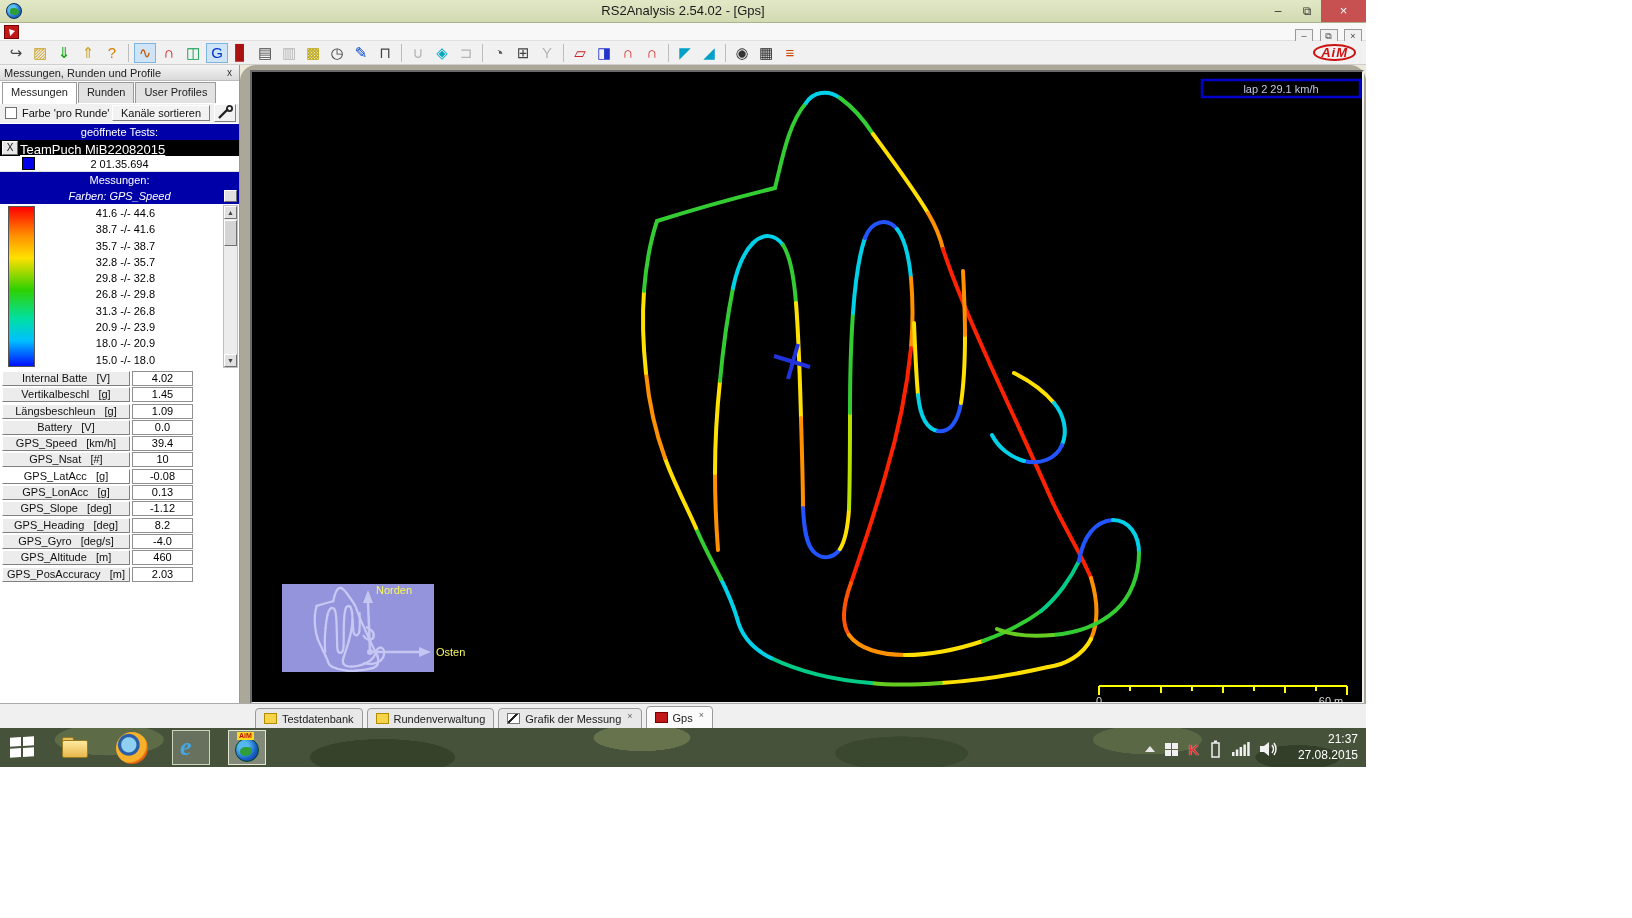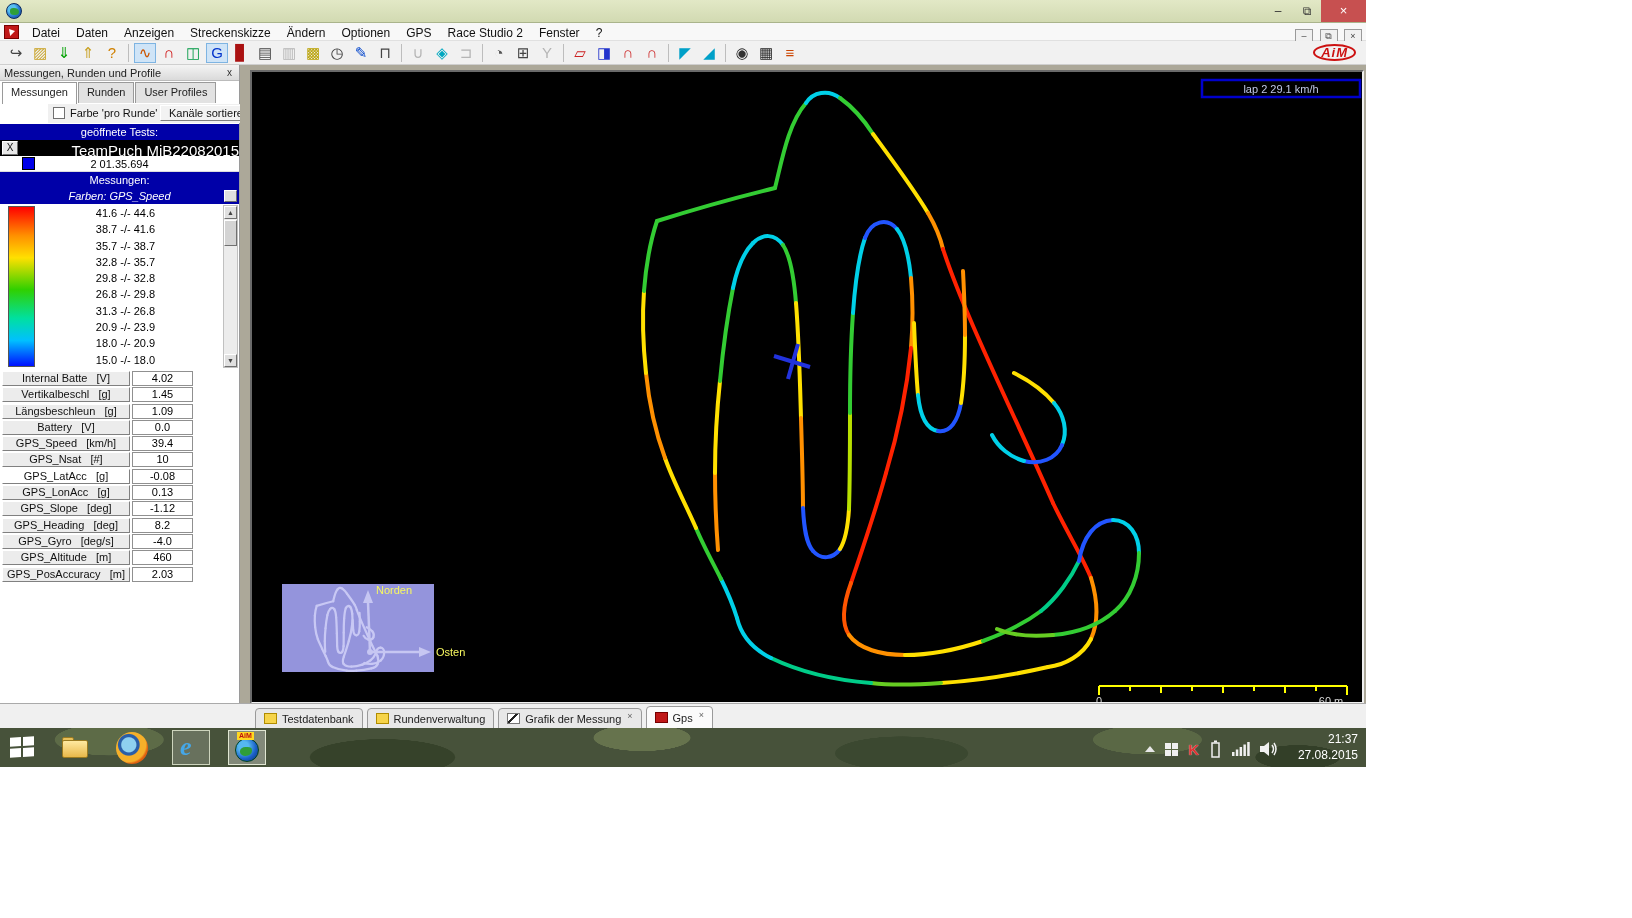--- a/index.html
+++ b/index.html
@@ -40,30 +40,30 @@
      border:2px solid #cc1111; border-radius:50%; padding:0 6px; line-height:13px; letter-spacing:1px; }
 
   
   .panel { position:absolute; left:0; top:65px; width:240px; height:638px; background:#ffffff; border-right:1px solid #9a9a9a; }
   .panel-title { position:absolute; left:0; top:0; width:100%; height:16px; background:linear-gradient(#f4f4f4,#dadada);
      border-bottom:1px solid #bbb; font-size:11px; padding:2px 4px; color:#222; }
   .panel-close { position:absolute; right:3px; top:2px; width:13px; height:12px; font-size:10px; line-height:11px; text-align:center; color:#333; }
   .ptabs { position:absolute; left:2px; top:17px; height:21px; display:flex; }
   .ptab { font-size:11px; padding:3px 8px 0 8px; height:21px; background:#e2e2e2; border:1px solid #9a9a9a; border-bottom:none; margin-right:1px; color:#222; }
   .ptab.active { background:#fff; height:22px; font-size:11px; position:relative; z-index:2; }
-  .pctrl { position:absolute; left:0; top:39px; width:100%; height:19px; background:#f0f0f0;margin-left:48px; }
+  .pctrl { position:absolute; left:0; top:39px; width:100%; height:19px; background:#f0f0f0; }
   .pcheck { position:absolute; left:5px; top:3px; width:12px; height:12px; background:#fff; border:1px solid #707070; }
   .pcheck-label { position:absolute; left:22px; top:3px; font-size:11px; color:#111; }
   .sort-btn { position:absolute; left:112px; top:1px; width:98px; height:16px; background:#f2f2f2; border:1px solid; border-color:#fff #808080 #808080 #fff; font-size:11px; text-align:center; line-height:14px; color:#111; }
   .wrench-btn { position:absolute; right:3px; top:0px; width:22px; height:18px; background:#f2f2f2; border:1px solid; border-color:#fff #808080 #808080 #fff; }
 
   .hdr-navy { position:absolute; left:0; width:100%; height:16px; background:#0000a8; color:#fff; font-size:11px; text-align:center; padding-top:2px; }
   .row-test { position:absolute; left:0; top:75px; width:100%; height:16px; background:#000; }
   .xbtn { position:absolute; left:2px; top:1px; width:16px; height:14px; background:#e8e8e8; border:1px solid; border-color:#fff #707070 #707070 #fff; font-size:10px; text-align:center; line-height:12px; color:#111; }
-  .test-name { position:absolute; left:20px; right:0; top:2px; color:#fff; font-size:15px; text-align:right;text-decoration:underline; }
+  .test-name { position:absolute; left:20px; right:0; top:2px; color:#fff; font-size:13px; text-align:left;text-decoration:underline; }
   .row-lap { position:absolute; left:0; top:91px; width:100%; height:16px; background:#fff; border-bottom:1px solid #ddd; }
   .lap-square { position:absolute; left:22px; top:1px; width:13px; height:13px; background:#0000e8; border:1px solid #000; }
   .lap-time { position:absolute; left:0; right:0; top:2px; font-size:11px; color:#000; text-align:center; }
   .farben-btn { position:absolute; right:2px; top:2px; width:13px; height:12px; background:#e0e0e0; border:1px solid; border-color:#fff #707070 #707070 #fff; }
 
   .color-area { position:absolute; left:0; top:140px; width:100%; height:164px; background:#fff; }
   .color-strip { position:absolute; left:8px; top:1px; width:27px; height:161px;
      background:linear-gradient(#ff0000, #ff9000 18%, #ffe000 32%, #30d000 52%, #00e0a0 70%, #00c0ff 84%, #0010ff 100%); border:1px solid #555; }
   .color-rows { position:absolute; left:40px; top:0; right:28px; }
   .color-row { height:16.3px; font-size:11px; color:#000; text-align:center; padding-top:2px; }
@@ -72,21 +72,21 @@
   .vs-up { top:0; } .vs-down { bottom:0; }
   .vs-thumb { position:absolute; left:0; top:14px; width:13px; height:26px; background:#d4d4d4; border:1px solid; border-color:#fff #707070 #707070 #fff; }
 
   .ch-table { position:absolute; left:2px; top:306px; width:192px; }
   .ch-row { height:16.3px; position:relative; }
   .ch-label { position:absolute; left:0; top:0; width:128px; height:15px; background:#ececec; border:1px solid; border-color:#fff #808080 #808080 #fff; font-size:11px; text-align:center; line-height:13px; color:#111; white-space:pre; overflow:hidden; }
   .ch-row.active .ch-label { background:#ffffff; }
   .ch-val { position:absolute; left:130px; top:0; width:61px; height:15px; background:#fff; border:1px solid #909090; font-size:11px; text-align:center; line-height:13px; color:#000; }
 
   
-  .mdi { position:absolute; left:240px; top:65px; width:1126px; height:663px; background:#aca899; }
+  .mdi { position:absolute; left:240px; top:65px; width:1126px; height:663px; background:#aca899;border-radius:16px; }
   .gpswrap { position:absolute; left:10px; top:5px; width:1114px; height:634px; border:2px solid; border-color:#6a6a6a #f0f0f0 #f0f0f0 #6a6a6a; background:#000; }
   svg.gps { display:block; background:#000; }
 
   
   .tabbar { position:absolute; left:0; top:703px; width:1366px; height:25px; background:#f0f0f0; border-top:1px solid #aaa; }
   .btabs { position:absolute; left:255px; top:2px; display:flex; align-items:flex-end; }
   .btab { display:flex; align-items:center; height:21px; background:#e8e8e8; border:1px solid #9a9a9a; border-radius:4px 4px 0 0; padding:0 8px; margin-right:4px; font-size:11px; color:#222; }
   .btab.active { background:#fbfbfb; height:23px; }
   .btab-ic { width:13px; height:11px; margin-right:5px; background:#f6d44a; border:1px solid #b08c00; }
   .btab[data-icon="pen"] .btab-ic { background:linear-gradient(135deg,#fff 35%, #222 36% 52%, #fff 53%); border:1px solid #777; }
@@ -129,32 +129,30 @@
 </style>
 </head>
 <body>
 <div class="canvas">
 <div class="screen">
 
   <div class="titlebar">
     <span class="app-globe">
           <i></i>
         </span>
+    <div class="ttext">RS2Analysis 2.54.02 - [Gps]</div>
     <div class="winbtn min">–</div>
     <div class="winbtn res">⧉</div>
     <div class="winbtn close">×</div>
   </div>
 
   <div class="menubar">
     <div class="menu-appicon">
           <i></i>
         </div>
-    <div class="menu-items">
-      
-    <span>Datei</span><span>Daten</span><span>Anzeigen</span><span>Streckenskizze</span><span>Ändern</span><span>Optionen</span><span>GPS</span><span>Race Studio 2</span><span>Fenster</span><span>?</span></div>
     <div class="mdi-ctrls">
       <span>–</span>
       <span>⧉</span>
       <span>×</span>
     </div>
   </div>
 
   <div class="toolbar">
     <div class="tb-row">
 

